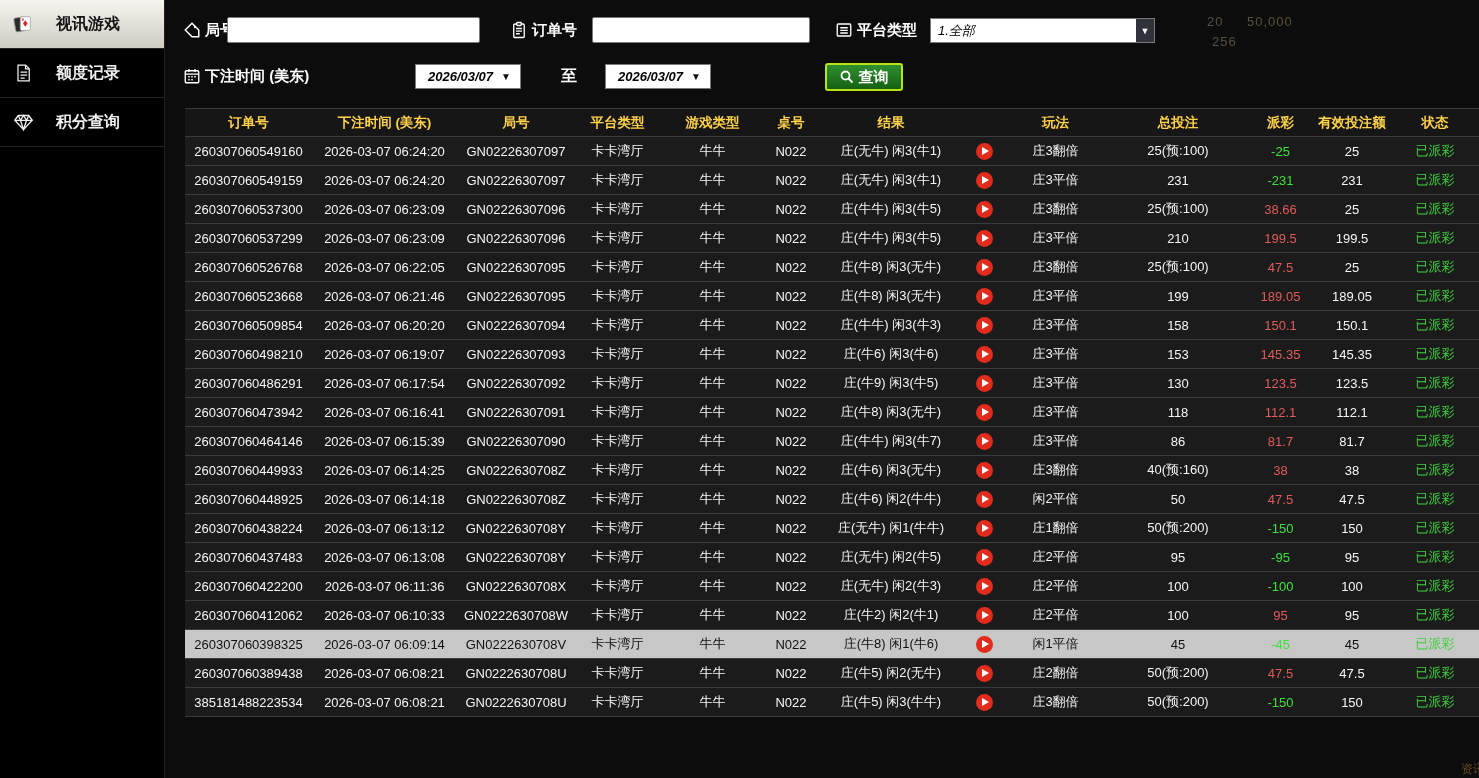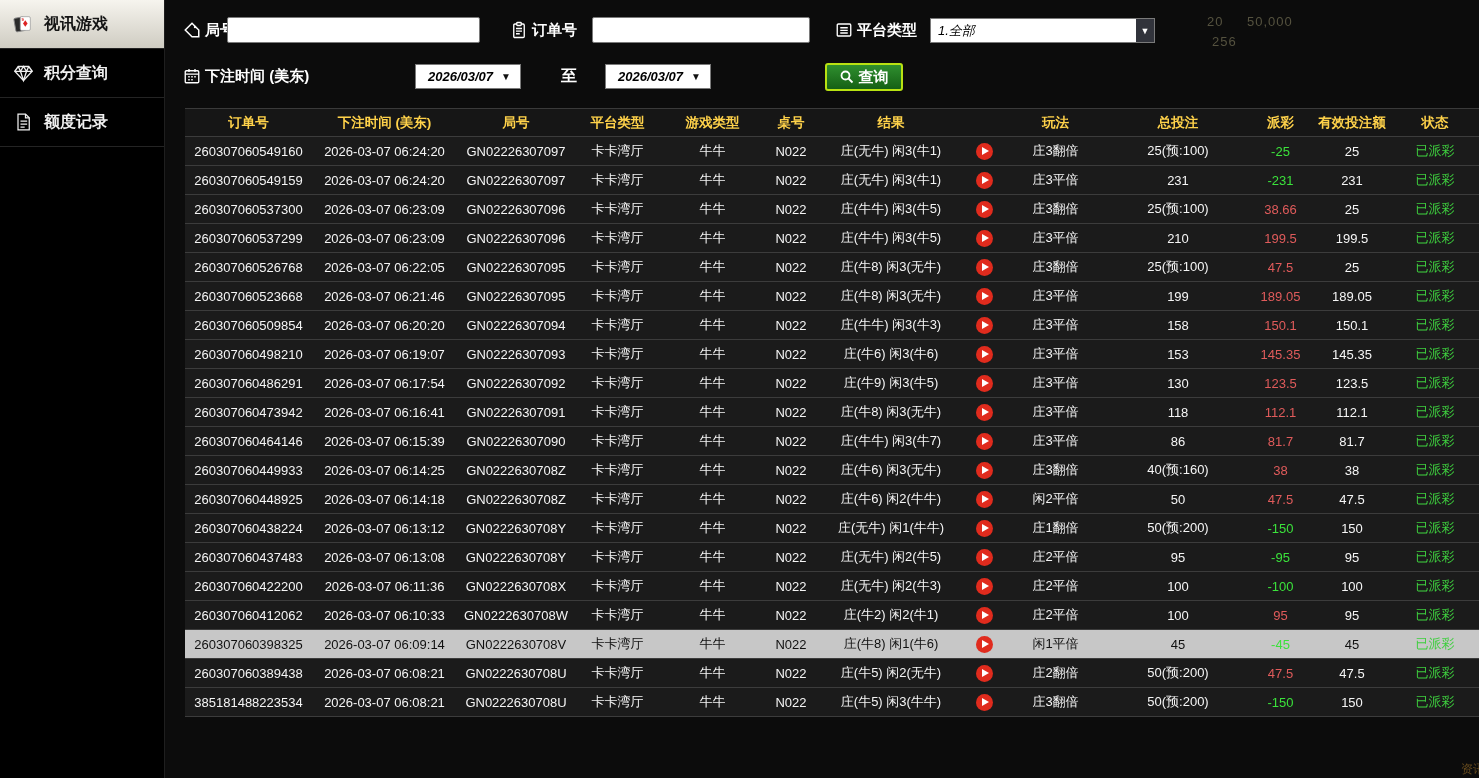--- a/index.html
+++ b/index.html
@@ -5,21 +5,21 @@
   * { margin:0; padding:0; box-sizing:border-box; }
   html,body { background:#000; }
   .app{
     width:1479px;height:778px;position:relative;overflow:hidden;
     background:#0c0c0c;font-family:"Liberation Sans",sans-serif;
     display:flex;
   }
   
   .sidebar{width:165px;flex:none;background:#000;border-right:1px solid #1f1f1f;}
   .side-item{
-    height:49px;display:flex;align-items:center;gap:10px;padding:0 12px;
+    height:49px;display:flex;align-items:center;gap:22px;padding:0 12px;
     border-bottom:1px solid #242424;color:#f0f0f0;font-size:16px;font-weight:bold;cursor:pointer;
   }
   .side-item.active{background:linear-gradient(#f6f4ee,#cfccc2);color:#141414;}
   .side-icon{width:22px;height:22px;flex:none;display:flex;align-items:center;justify-content:center;}
 
   
   .main{flex:1;position:relative;background:#0c0c0c;}
 
   
   .filters{position:absolute;top:0;left:0;right:0;height:108px;}
@@ -94,36 +94,36 @@
           <rect x="3" y="5" width="11" height="15" rx="1.5" fill="#2a2a2a" stroke="#888" stroke-width="1" transform="rotate(-10 8 12)"></rect>
           <rect x="9" y="4" width="11" height="15" rx="1.5" fill="#fff" stroke="#999" stroke-width="0.8"></rect>
           <path d="M14.5 8 L17 11.5 L14.5 15 L12 11.5 Z" fill="#d22"></path>
           <text x="10.3" y="8.6" font-size="4.5" fill="#d22" font-weight="bold">9</text>
         </svg>
       </span>
       <span>视讯游戏</span>
     </div>
     <div class="side-item">
       <span class="side-icon">
-        <svg width="21" height="21" viewBox="0 0 24 24" fill="none" stroke="#f0f0f0" stroke-width="1.5">
-          <path d="M6 4 L18 4 L22 9.5 L12 20 L2 9.5 Z"></path>
-          <path d="M2 9.5 L22 9.5 M8.5 9.5 L12 20 L15.5 9.5 M6 4 L8.5 9.5 L12 4 L15.5 9.5 L18 4"></path>
-        </svg>
-      </span>
-      <span>积分查询</span>
-    </div>
-    <div class="side-item">
-      <span class="side-icon">
         <svg width="20" height="20" viewBox="0 0 24 24" fill="none" stroke="#f0f0f0" stroke-width="1.5">
           <path d="M6 2.5 L15 2.5 L19.5 7 L19.5 21.5 L6 21.5 Z"></path>
           <path d="M15 2.5 L15 7 L19.5 7"></path>
           <path d="M9 11 L17 11 M9 14.5 L17 14.5 M9 18 L14 18"></path>
         </svg>
       </span>
       <span>额度记录</span>
+    </div>
+    <div class="side-item">
+      <span class="side-icon">
+        <svg width="21" height="21" viewBox="0 0 24 24" fill="none" stroke="#f0f0f0" stroke-width="1.5">
+          <path d="M6 4 L18 4 L22 9.5 L12 20 L2 9.5 Z"></path>
+          <path d="M2 9.5 L22 9.5 M8.5 9.5 L12 20 L15.5 9.5 M6 4 L8.5 9.5 L12 4 L15.5 9.5 L18 4"></path>
+        </svg>
+      </span>
+      <span>积分查询</span>
     </div>
   </div>
 
   <div class="main">
 
     <div class="filters">
 
       <span class="fabs ghost" style="left:1042px;top:14px;">20</span>
       <span class="fabs ghost" style="left:1082px;top:14px;">50,000</span>
       <span class="fabs ghost" style="left:1047px;top:34px;">256</span>

